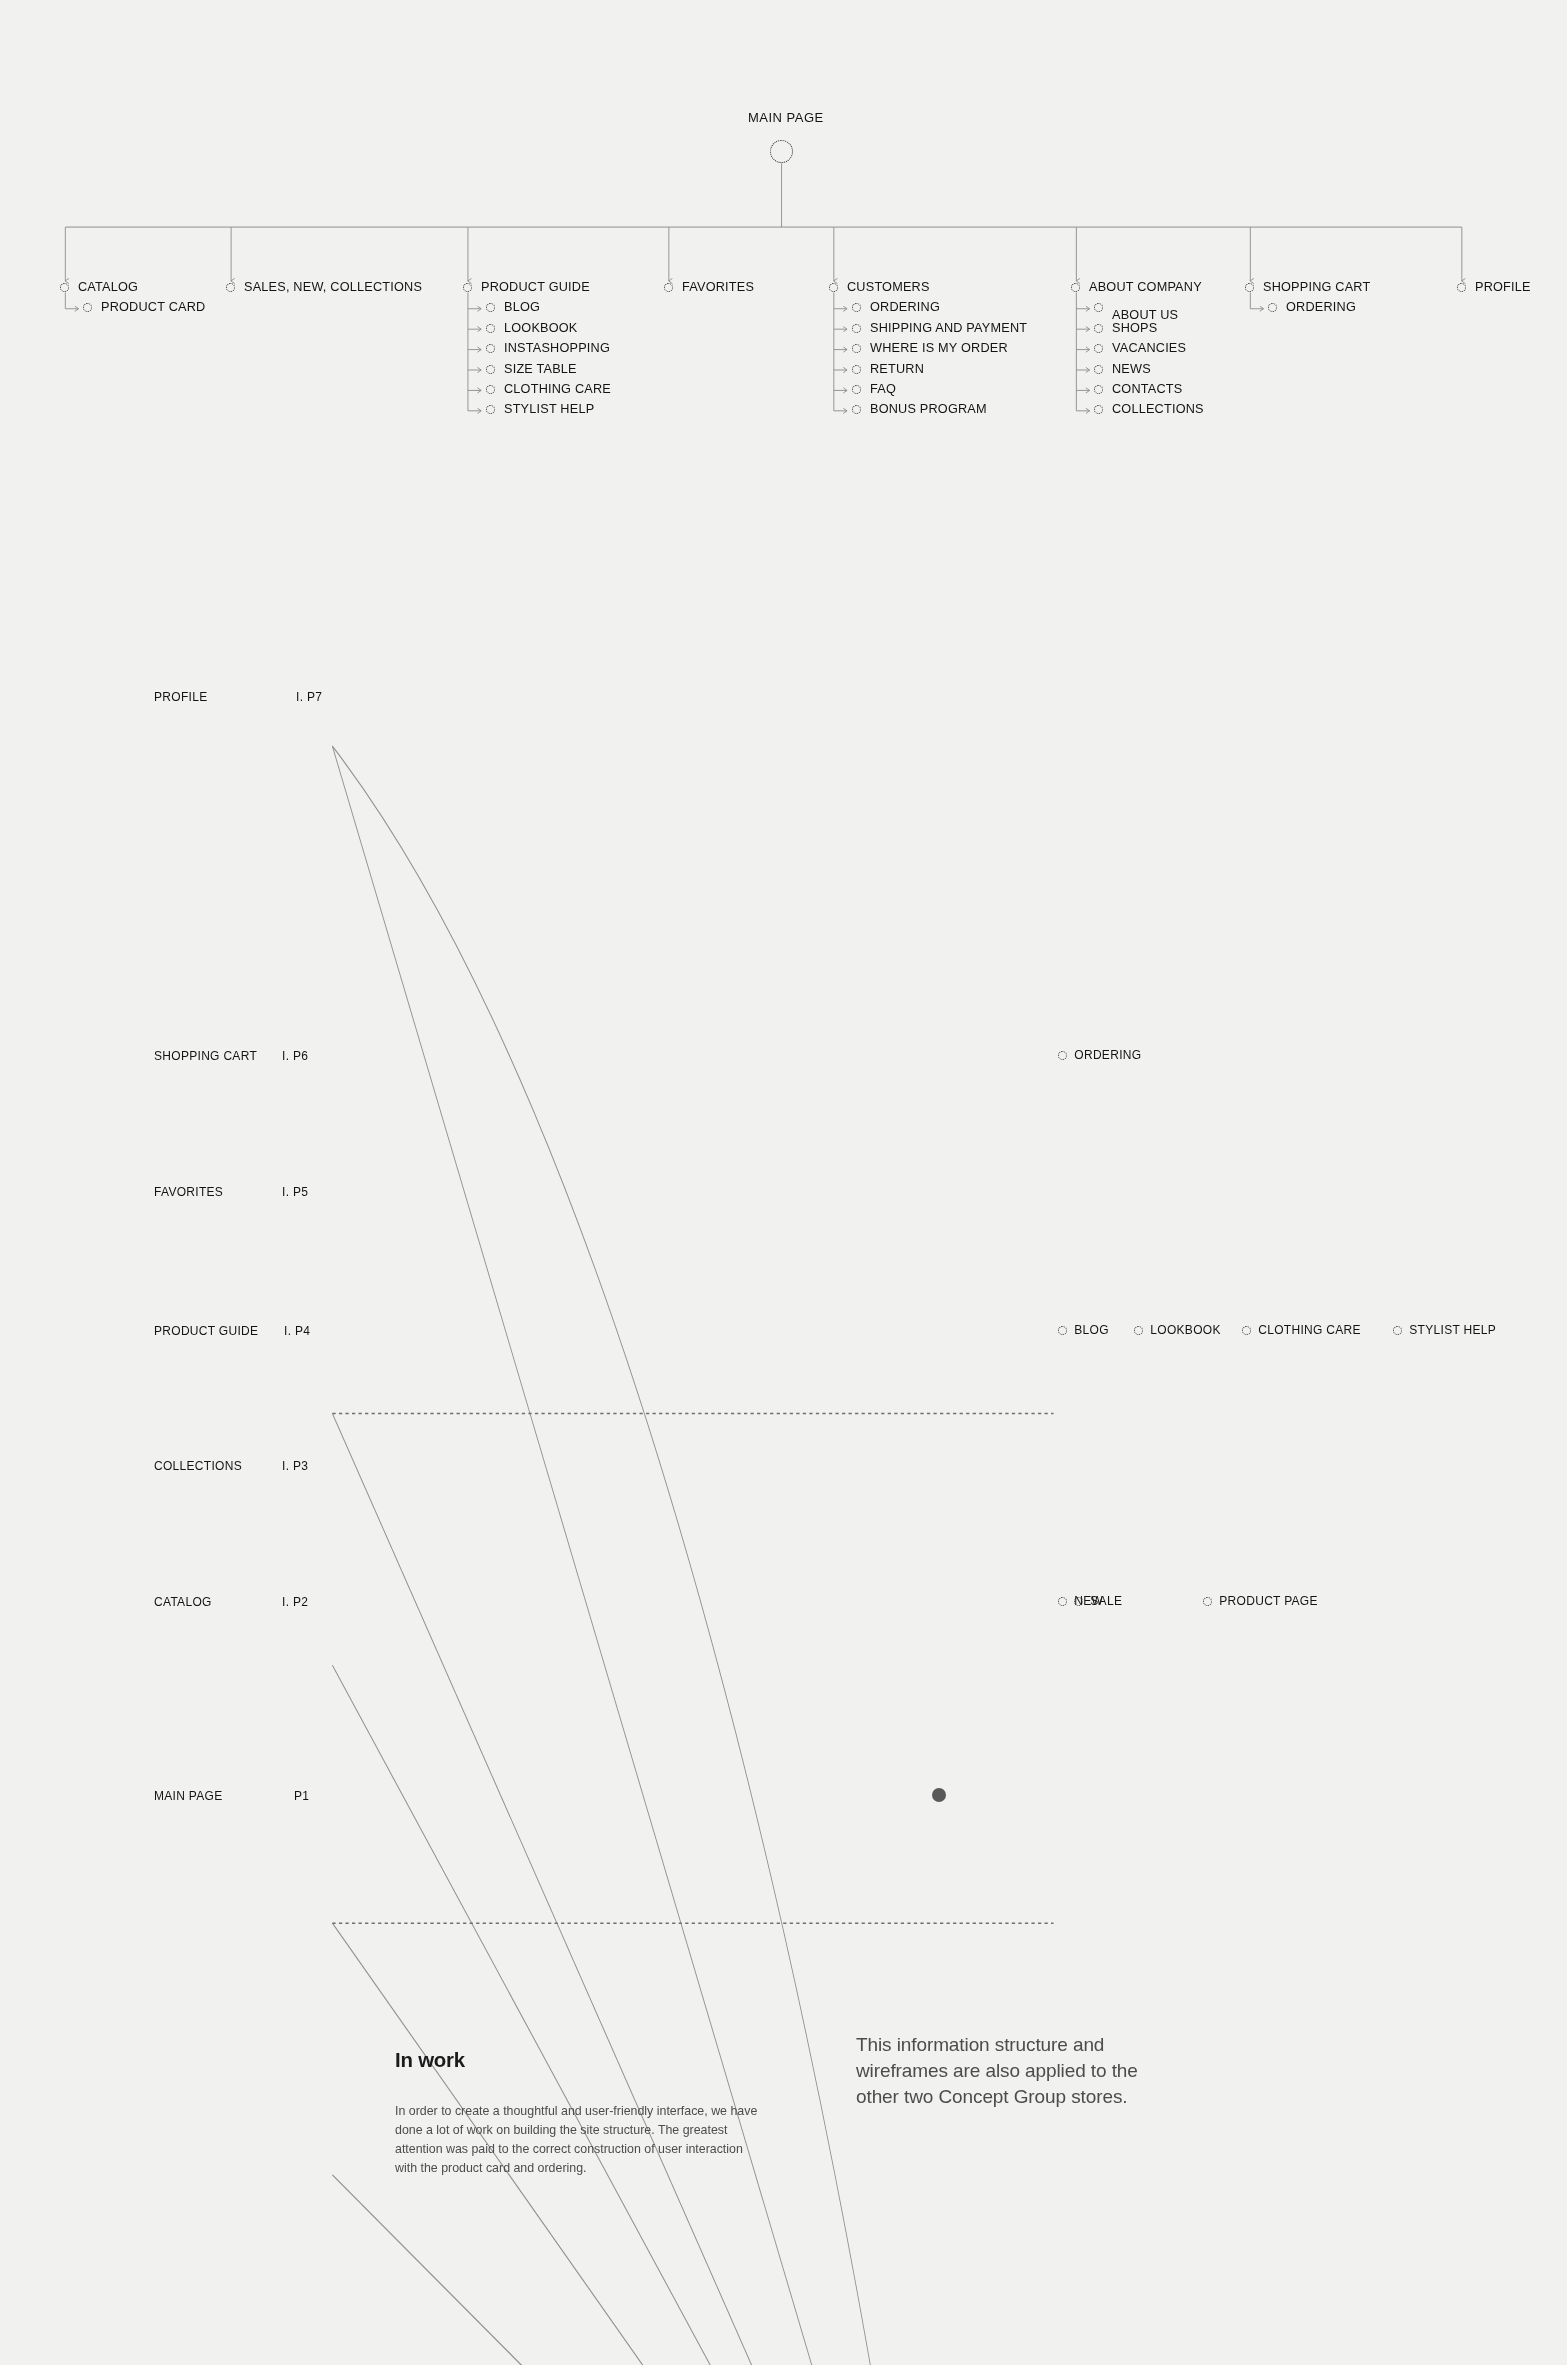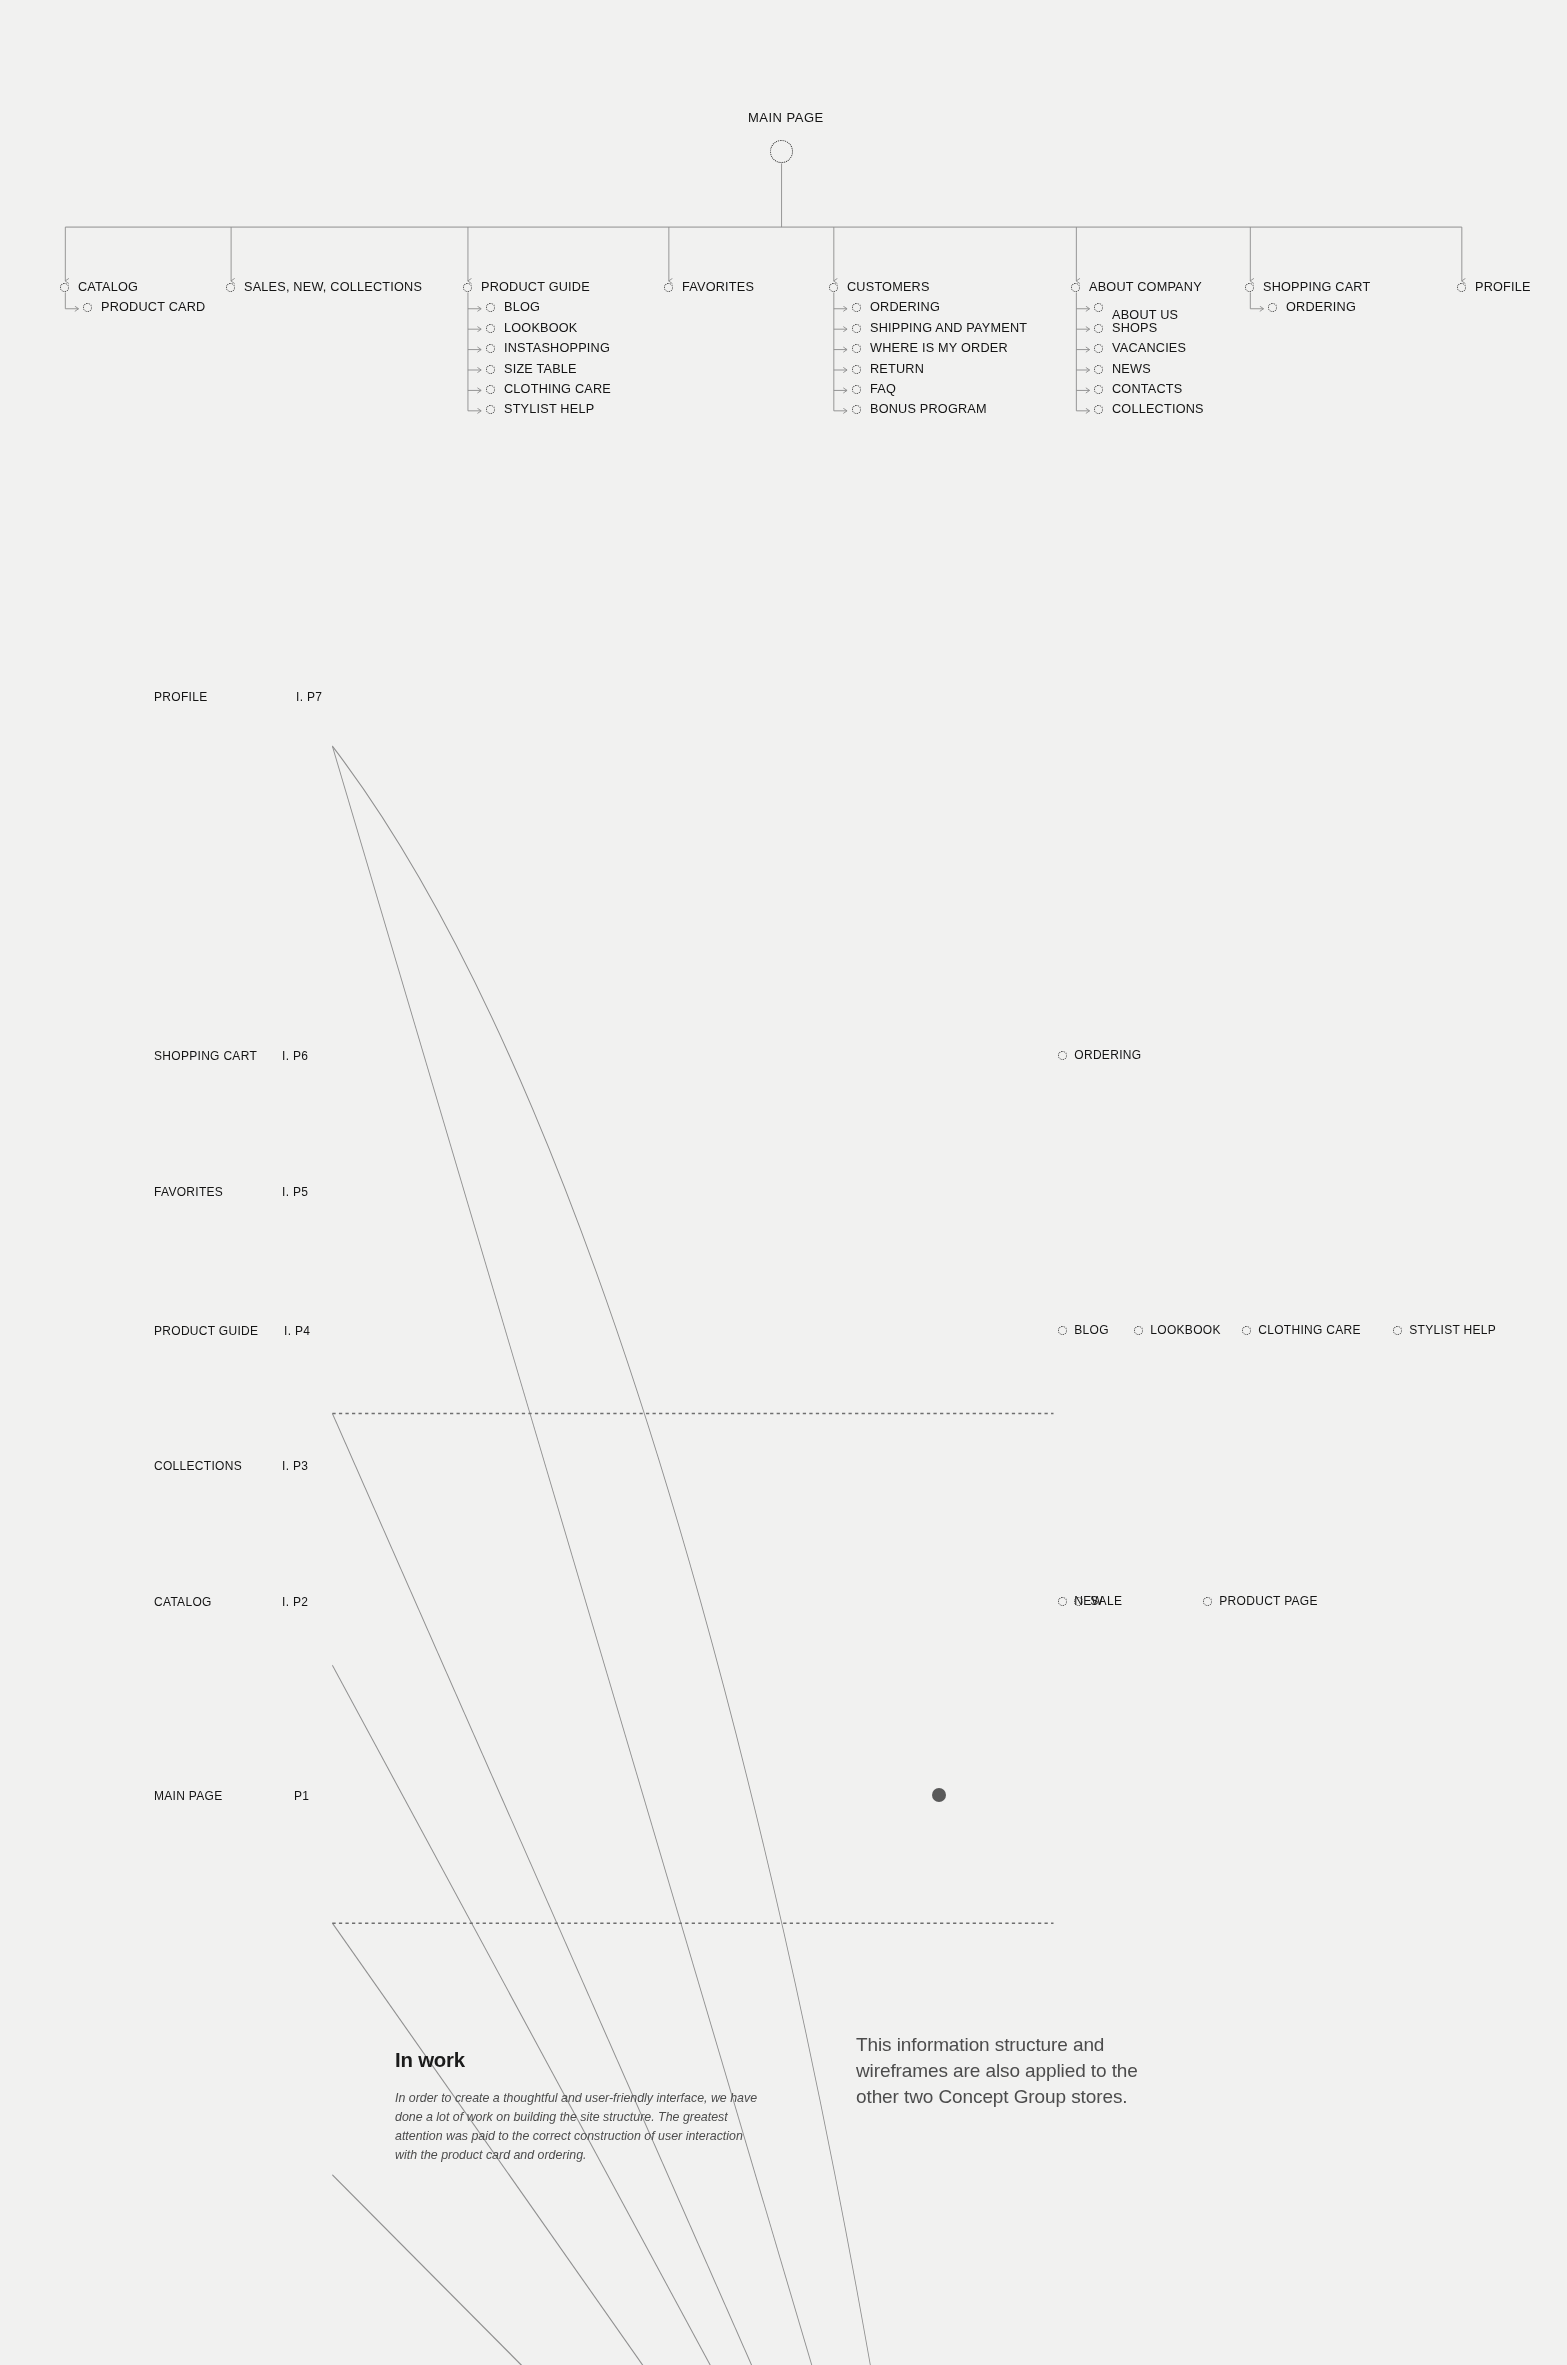--- a/index.html
+++ b/index.html
@@ -383,16 +383,16 @@
     <span class="dot sm"></span>
     <span class="lbl">PRODUCT PAGE</span>
   </div>
 
   <div class="row-name" style="left:154px; top:1153px;">MAIN PAGE</div>
   <div class="row-code" style="left:294px; top:1153px;">P1</div>
 </section>
 
 <section id="notes">
   <div class="note-title" style="left:395px; top:31px;">In work</div>
-  <div class="note-body" style="left:395px; top:72px;font-style:italic;">In order to create a thoughtful and user-friendly interface, we have done a lot of work on building the site structure. The greatest attention was paid to the correct construction of user interaction with the product card and ordering.</div>
+  <div class="note-body" style="left:395px; top:85px;">In order to create a thoughtful and user-friendly interface, we have done a lot of work on building the site structure. The greatest attention was paid to the correct construction of user interaction with the product card and ordering.</div>
   <div class="note-big" style="left:856px; top:14.7px;">This information structure and wireframes are also applied to the other two Concept Group stores.</div>
 </section>
 
 
 </body></html>

